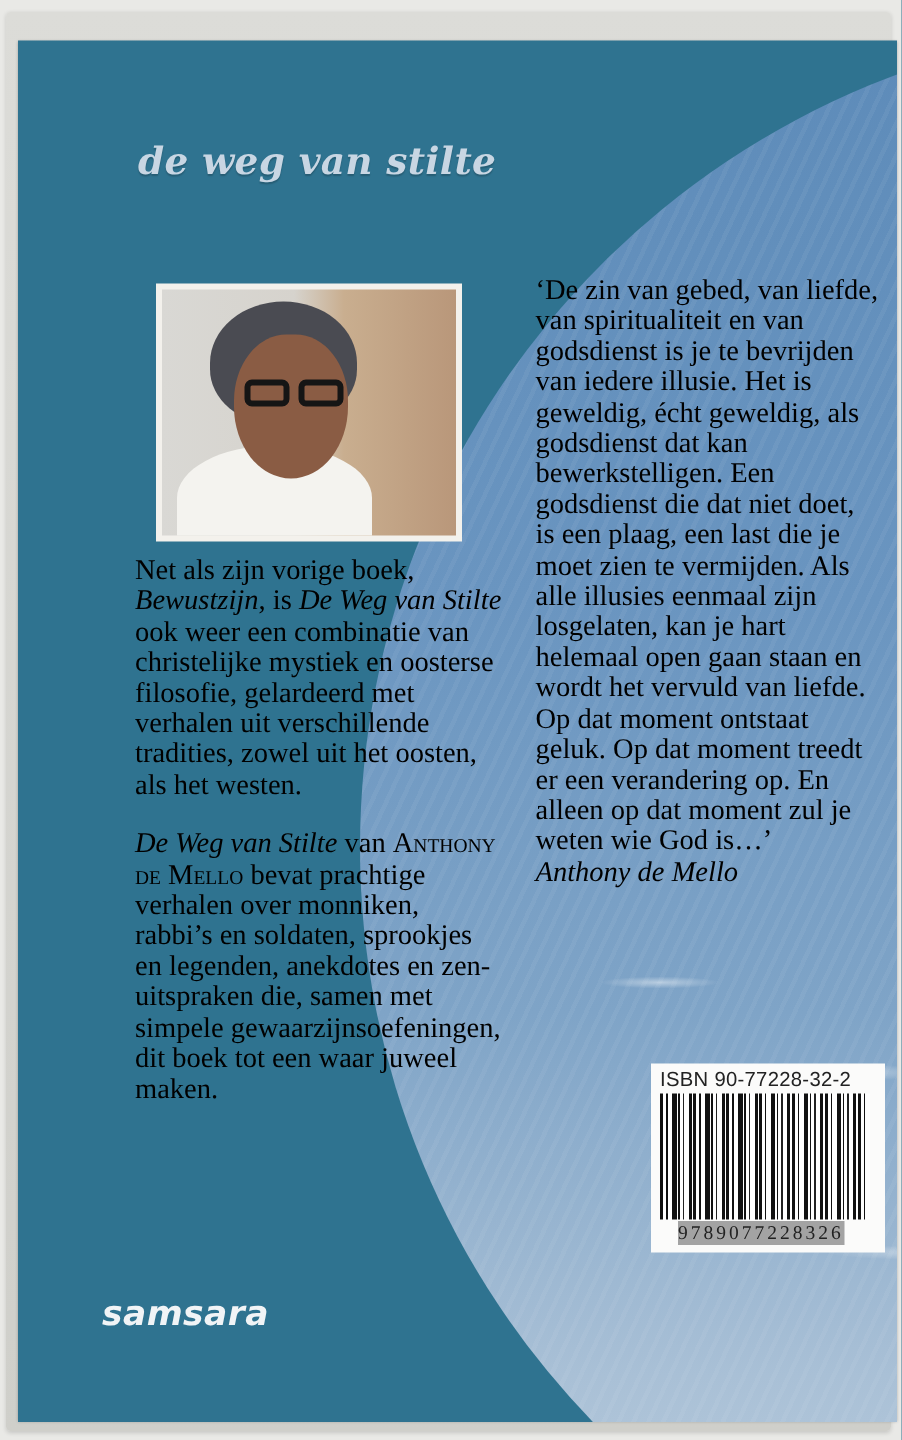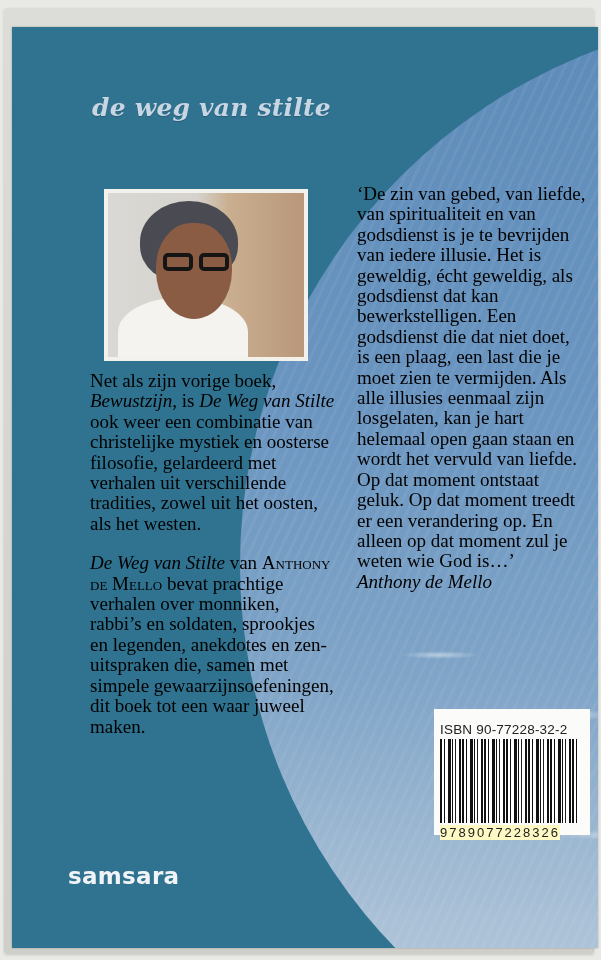--- a/index.html
+++ b/index.html
@@ -73,41 +73,41 @@
   .text-block {
     position:absolute; color:#000000; font-size:19px; line-height:20.4px;
   }
   .blurb { left:90px; top:371px; width:245px; }
   .blurb p { margin:0 0 19px 0; }
   .sc { font-variant:small-caps; }
   .quote { left:357px; top:184px; width:230px; }
   .quote .attr { font-style:italic; }
   .publisher {
     position:absolute; left:58px; top:863px;
-    font-family:"DejaVu Sans", sans-serif; font-size:23px; font-weight:bold;
+    font-family:"DejaVu Sans", sans-serif; font-size:23px; font-style:italic; font-weight:bold;
     color:#f1f4f6; letter-spacing:0.3px;
   }
   .barcode-box {
     position:absolute; left:434px; top:709px; width:156px; height:126px;
-    background:#fbfbfa; box-sizing:border-box; padding:13px 6px;
+    background:#fbfbfa; box-sizing:border-box; padding:3px 6px;
   }
   .isbn {
     font-family:"Liberation Sans", sans-serif; font-size:13.5px; color:#222; letter-spacing:0.2px;
     white-space:nowrap;
   }
   .bars {
     margin-top:2px; height:84px; width:140px;
     background:repeating-linear-gradient(90deg,
       #111 0 2px, #fff 2px 4px, #111 4px 5px, #fff 5px 8px,
       #111 8px 11px, #fff 11px 12px, #111 12px 13px, #fff 13px 15px,
       #222 15px 16px, #fff 16px 19px, #111 19px 21px, #fff 21px 22px);
   }
   .ean {
-    font-family:Liberation Sans, sans-serif; font-size:13px; color:#222; letter-spacing:2px;
-    margin-top:-2px; background:#fef9c3; display:inline-block;
+    font-family:Liberation Serif, serif; font-size:13px; color:#222; letter-spacing:2px;
+    margin-top:-2px; background:#a3a3a3; display:inline-block;margin-left:12px;
   }
 </style>
 </head>
 <body>
 
 <div class="page-edge"></div>
 
 <div class="cover">
   <div class="planet"></div>
 

